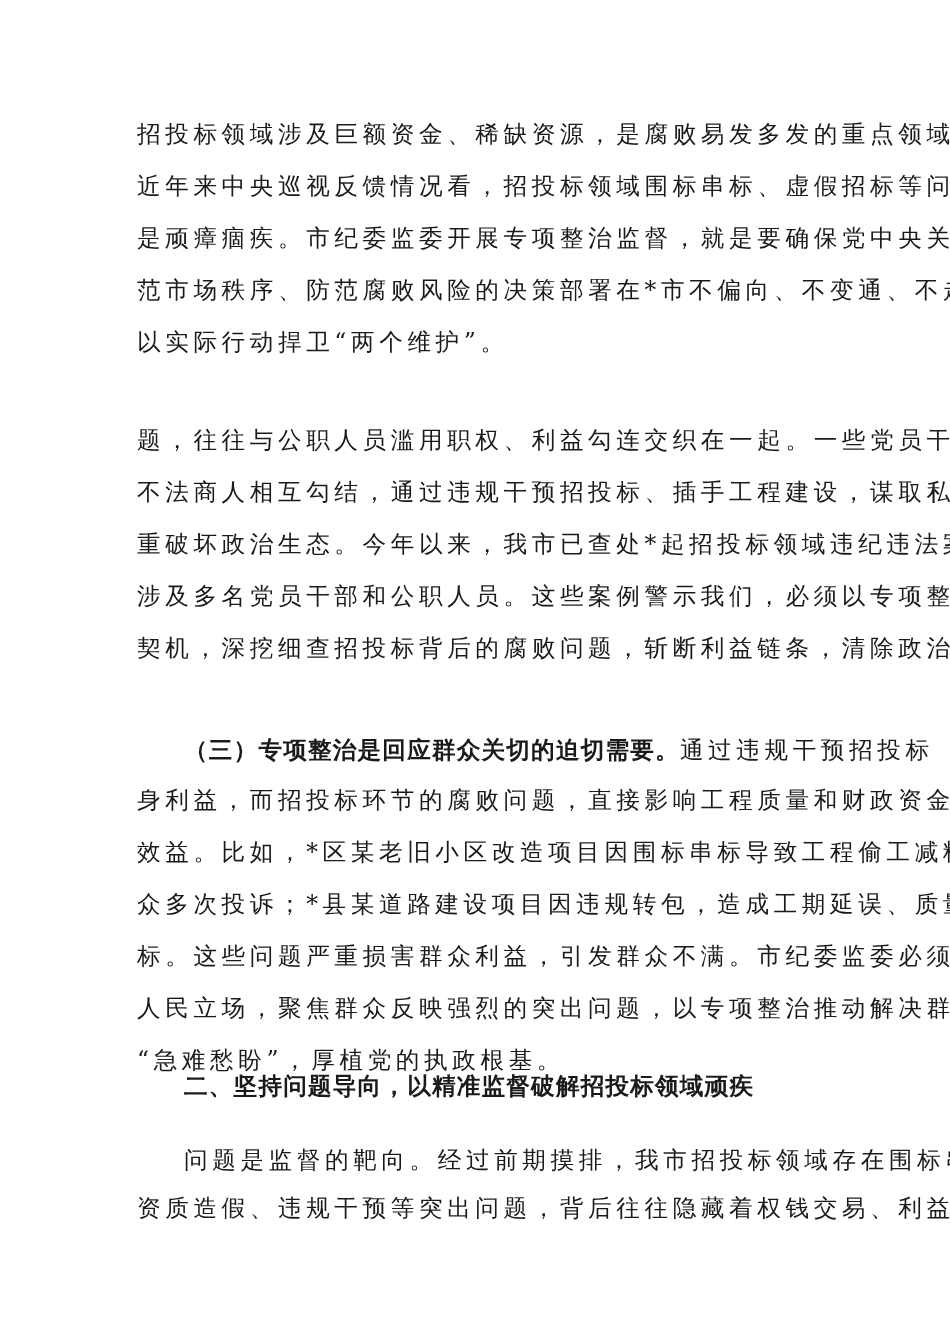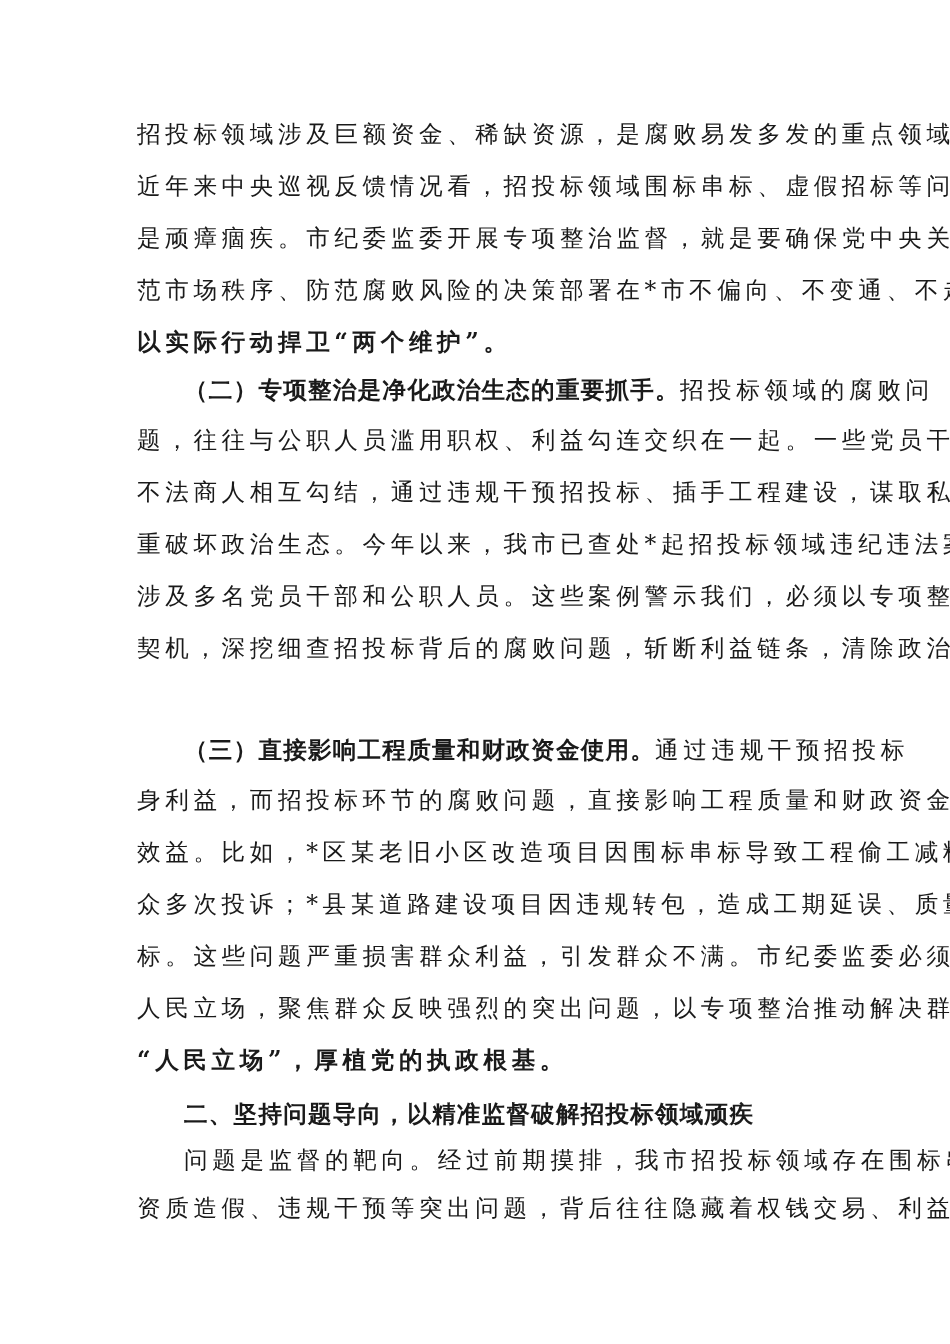--- a/index.html
+++ b/index.html
@@ -34,21 +34,20 @@
       letter-spacing: 4.6px;
       text-align: justify;
       text-align-last: justify;
     }
     .line.indent {
       left: 184px;
       width: 633px;
     }
     .line.last {
       text-align-last: left;
-      font-weight: bold;
     }
     .bold {
       font-family: "DejaVu Sans", "Liberation Sans", sans-serif;
       font-weight: bold;
       letter-spacing: 1.2px;
     }
     .heading {
       font-family: "DejaVu Sans", "Liberation Sans", sans-serif;
       font-weight: bold;
       letter-spacing: 1.2px;
@@ -58,37 +57,34 @@
 <body>
 
 <div class="page">
 
   <div class="line" style="top:116px">招投标领域涉及巨额资金、稀缺资源，是腐败易发多发的重点领域。从</div>
   <div class="line" style="top:168px">近年来中央巡视反馈情况看，招投标领域围标串标、虚假招标等问题仍</div>
   <div class="line" style="top:220px">是顽瘴痼疾。市纪委监委开展专项整治监督，就是要确保党中央关于规</div>
   <div class="line" style="top:272px">范市场秩序、防范腐败风险的决策部署在*市不偏向、不变通、不走样，</div>
   <div class="line last" style="top:324px">以实际行动捍卫“两个维护”。</div>
 
-  <div class="line indent" style="top:372px">
-    <span class="bold">（二）专项整治是净化政治生态的重要抓手。</span><span>招投标领域的腐败问</span>
-  </div>
   <div class="line" style="top:422px">题，往往与公职人员滥用职权、利益勾连交织在一起。一些党员干部与</div>
   <div class="line" style="top:474px">不法商人相互勾结，通过违规干预招投标、插手工程建设，谋取私利，严</div>
   <div class="line" style="top:526px">重破坏政治生态。今年以来，我市已查处*起招投标领域违纪违法案件，</div>
   <div class="line" style="top:578px">涉及多名党员干部和公职人员。这些案例警示我们，必须以专项整治为</div>
   <div class="line" style="top:630px">契机，深挖细查招投标背后的腐败问题，斩断利益链条，清除政治生态</div>
 
   <div class="line indent" style="top:732px">
-    <span class="bold">（三）直接影响工程质量和财政资金使用。</span><span>通过违规干预招投标</span>
+    <span class="bold">（三）专项整治是回应群众关切的迫切需要。</span><span>通过违规干预招投标</span>
   </div>
   <div class="line" style="top:782px">身利益，而招投标环节的腐败问题，直接影响工程质量和财政资金使用</div>
   <div class="line" style="top:834px">效益。比如，*区某老旧小区改造项目因围标串标导致工程偷工减料，群</div>
   <div class="line" style="top:886px">众多次投诉；*县某道路建设项目因违规转包，造成工期延误、质量不达</div>
   <div class="line" style="top:938px">标。这些问题严重损害群众利益，引发群众不满。市纪委监委必须站稳</div>
   <div class="line" style="top:990px">人民立场，聚焦群众反映强烈的突出问题，以专项整治推动解决群众</div>
-  <div class="line last" style="top:1042px">“人民立场”，厚植党的执政根基。</div>
+  <div class="line last" style="top:1042px">“急难愁盼”，厚植党的执政根基。</div>
 
-  <div class="line indent last heading" style="top:1096px">二、坚持问题导向，以精准监督破解招投标领域顽疾</div>
+  <div class="line indent last heading" style="top:1068px">二、坚持问题导向，以精准监督破解招投标领域顽疾</div>
 
   <div class="line indent" style="top:1142px">问题是监督的靶向。经过前期摸排，我市招投标领域存在围标串标、</div>
   <div class="line" style="top:1190px">资质造假、违规干预等突出问题，背后往往隐藏着权钱交易、利益输送</div>
 
 </div>
 
 </body></html>

